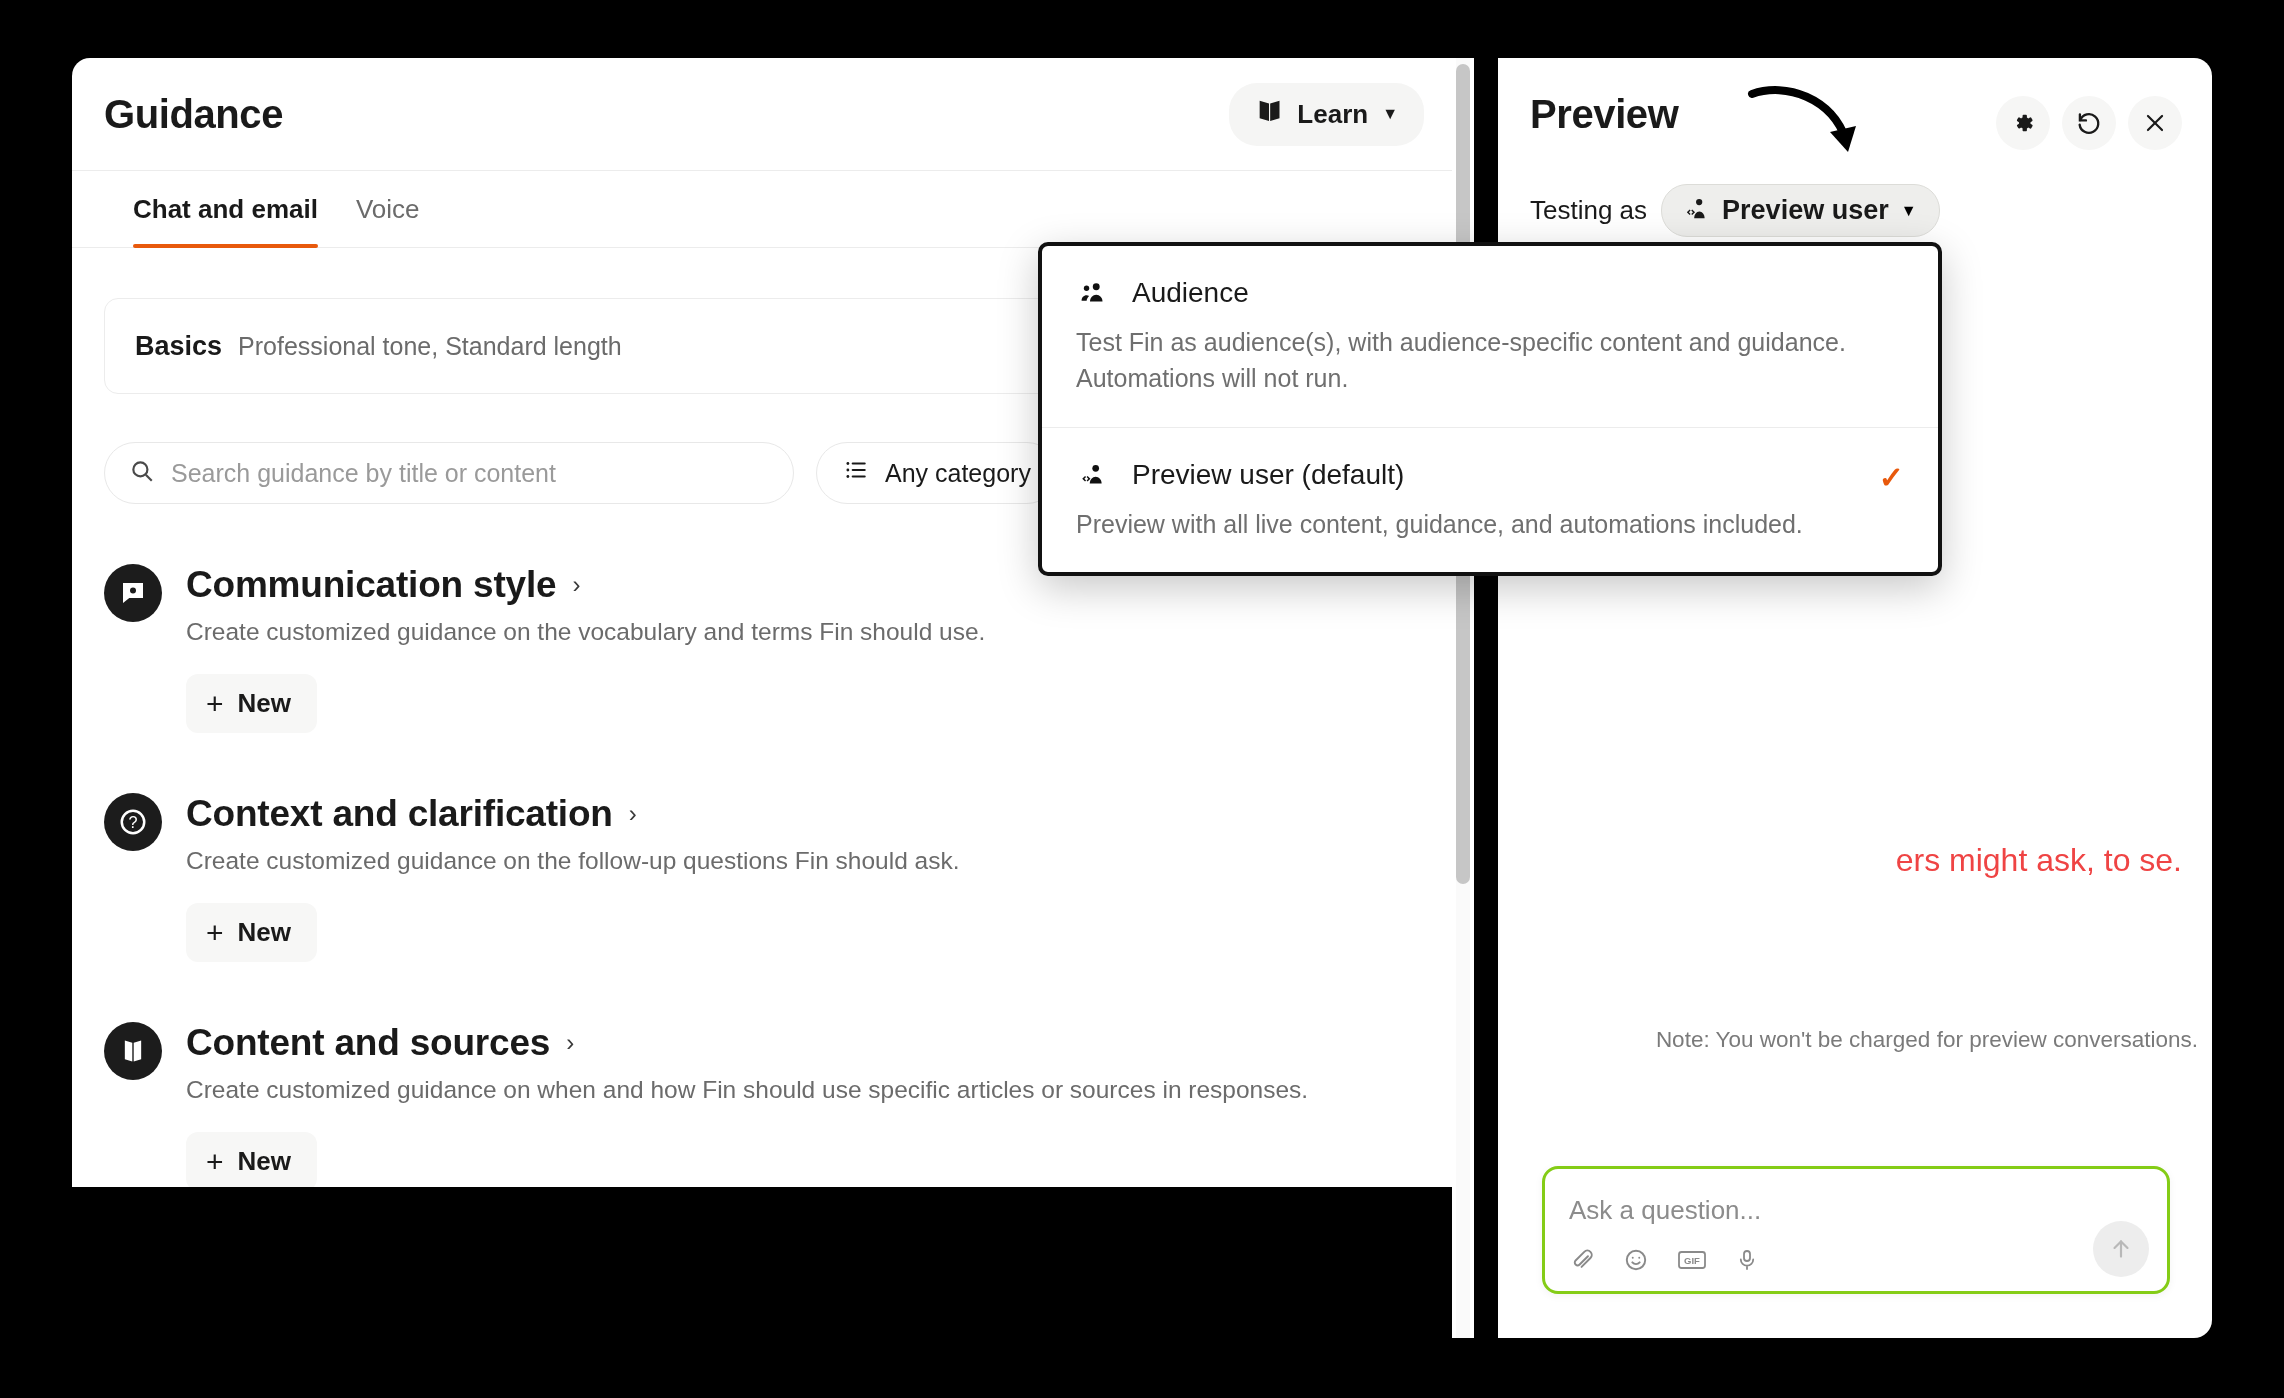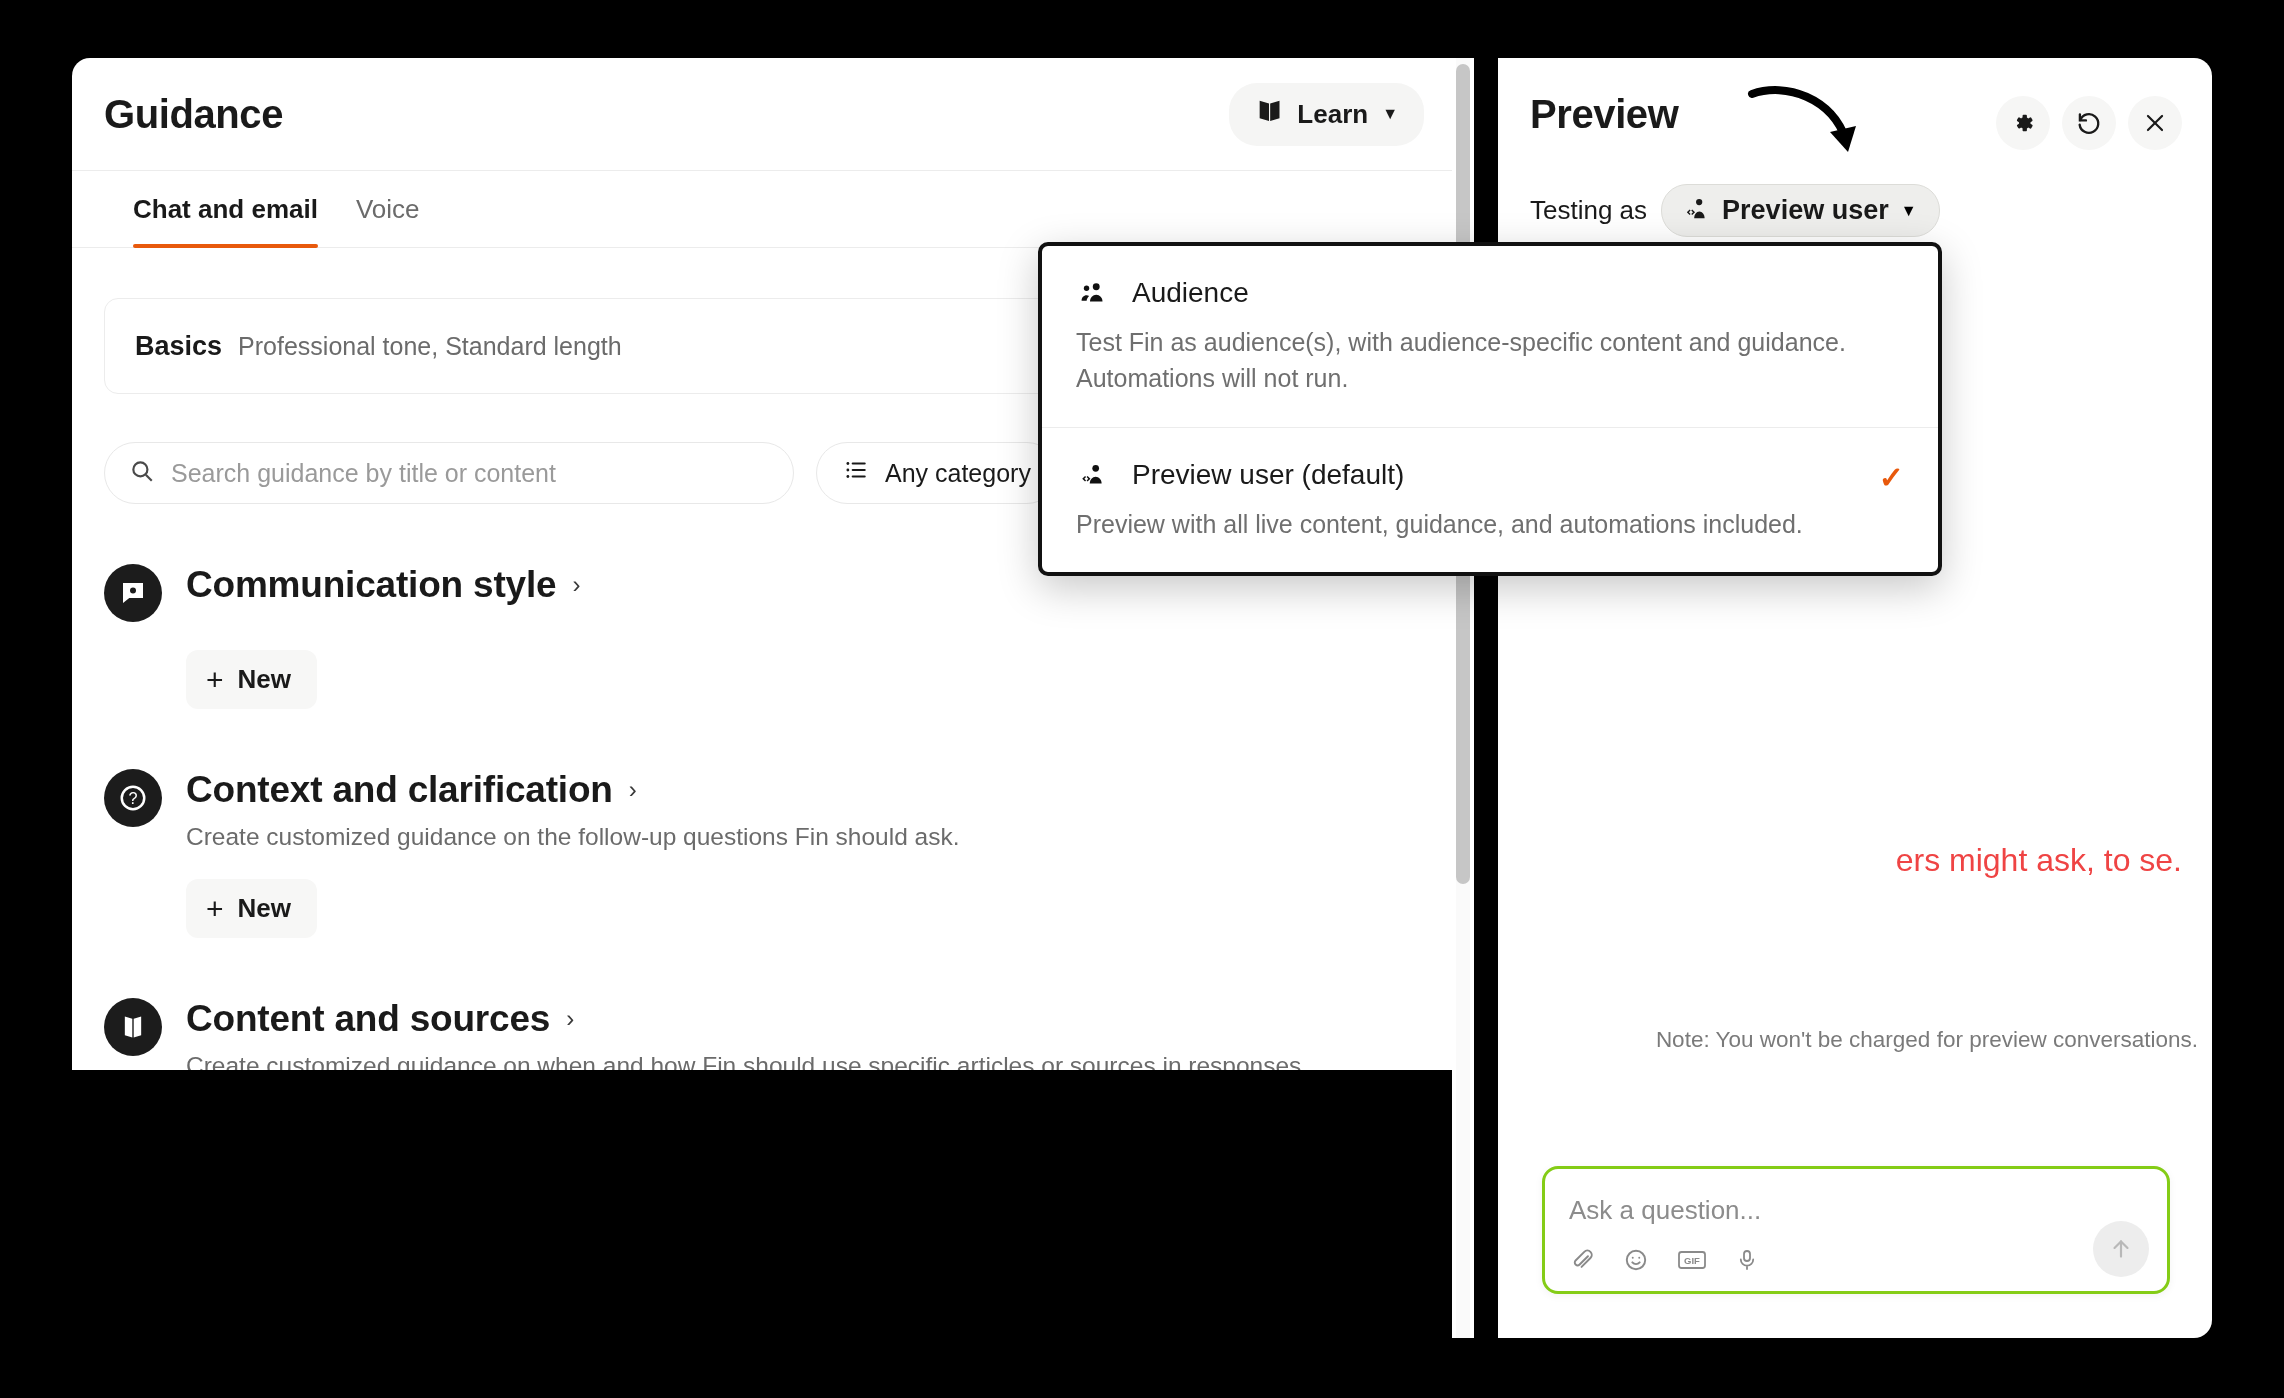--- a/index.html
+++ b/index.html
@@ -8,21 +8,21 @@
     background: #000000;
     font-family: "Liberation Sans", sans-serif;
     overflow: hidden;
   }
   .stage { position: relative; width: 2284px; height: 1398px; background:#000; }
 
   
   .guidance-panel {
     position: absolute;
     left: 72px; top: 58px;
-    width: 1396px; height: 1012px;
+    width: 1396px; height: 1129px;
     background: #ffffff;
     border-radius: 18px 0 0 0;
     overflow: hidden;
   }
   .guidance-header {
     height: 112px;
     display: flex; align-items: center; justify-content: space-between;
     padding: 0 44px 0 32px;
   }
   .guidance-title {
@@ -237,20 +237,21 @@
           <svg width="30" height="30" viewBox="0 0 24 24" fill="#ffffff">
             <path d="M4 4h16v12H9l-5 4V4z"></path>
               <circle cx="12" cy="10" r="2.4" fill="#1c1c1c"></circle>
           </svg>
         </div>
         <div class="sec-body">
           <div class="sec-title-row">
             <span class="sec-title">Communication style</span>
             <span class="chev">›</span>
           </div>
+          <div class="sec-desc">Create customized guidance on the vocabulary and terms Fin should use.</div>
         </div>
       </div>
       <button class="new-btn">
         <span class="plus">+</span>
         <span>New</span>
       </button>
     </div>
 
     <div class="section">
       <div class="section-head">

